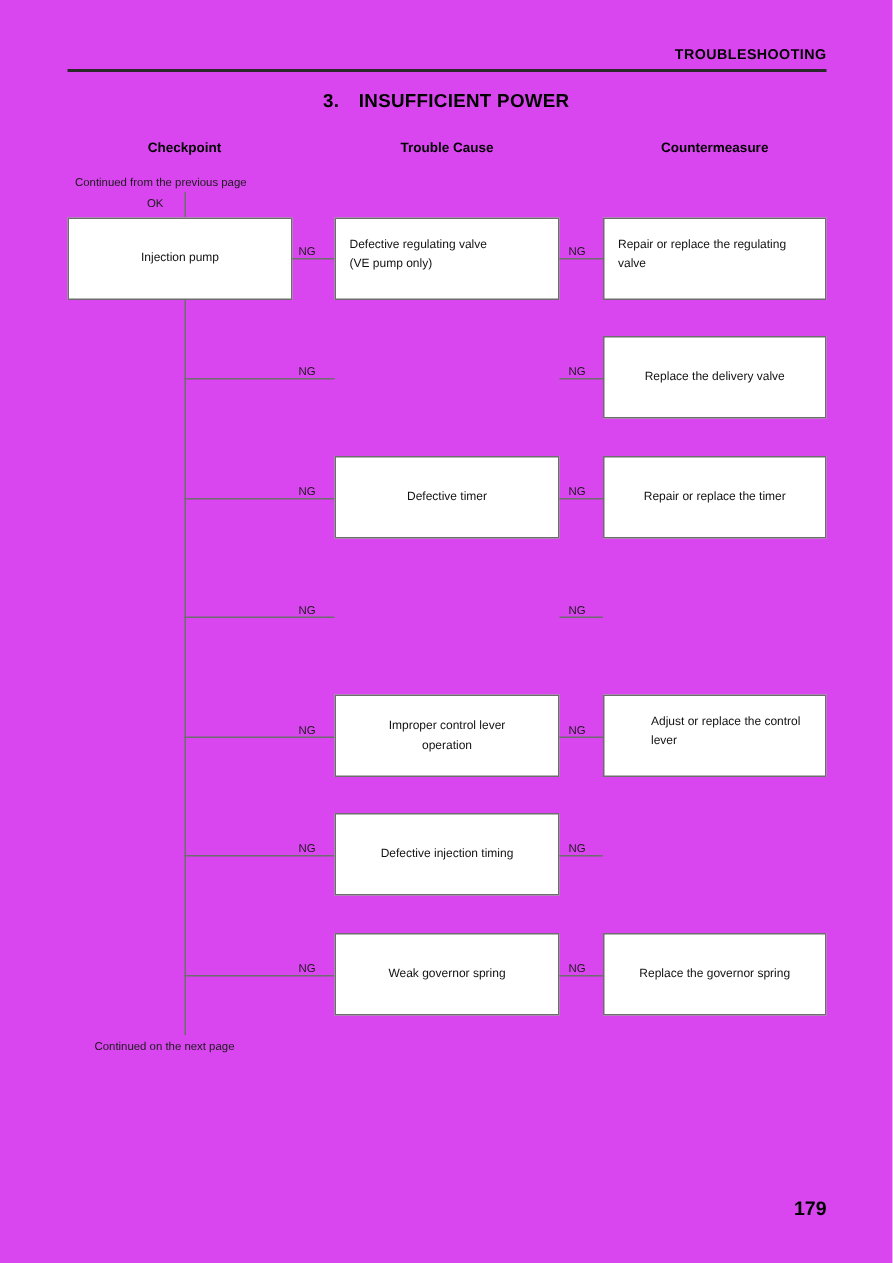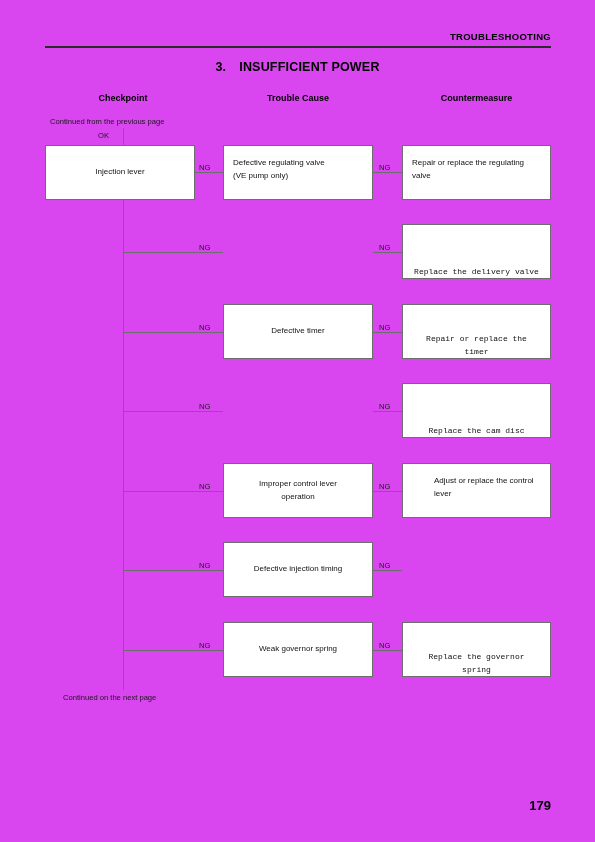--- a/index.html
+++ b/index.html
@@ -140,23 +140,22 @@
 
   .box-measure {
     left: 402px;
     width: 149px;
     height: 55px;
     display: flex;
     padding: 0 9px;
     box-sizing: border-box;
   }
   .box-measure.center {
-    align-items: flex-end;
+    align-items: center;
     justify-content: center;
-    font-family: Liberation Mono, monospace;
   }
   .box-measure.center .box-text { text-align: center; }
   .box-measure.topleft {
     align-items: flex-start;
     justify-content: flex-start;
     padding-top: 11px;
   }
   .box-measure.topleft .box-text { text-align: left; }
 
   
@@ -191,21 +190,21 @@
 
   <div class="col-head c1">Checkpoint</div>
   <div class="col-head c2">Trouble Cause</div>
   <div class="col-head c3">Countermeasure</div>
 
   <div class="note note-prev">Continued from the previous page</div>
   <div class="ok-label">OK</div>
   <div class="line-v entry-line"></div>
 
   <div class="box box-checkpoint">
-    <div class="box-text">Injection lever</div>
+    <div class="box-text">Injection pump</div>
   </div>
 
   <div class="line-v trunk"></div>
 
   <div class="line-h" style="left:195px; top:172px; width:28px;"></div>
   <div class="ng-label ng-left" style="top:163px;">NG</div>
   <div class="box box-cause topleft" style="top:145px;">
     <div class="box-text">
       <div>Defective regulating valve</div>
       <div>(VE pump only)</div>
@@ -242,25 +241,20 @@
   <div class="box box-measure center" style="top:304px;">
     <div class="box-text">
       <div>Repair or replace the timer</div>
     </div>
   </div>
 
   <div class="line-h" style="left:123px; top:411px; width:100px;"></div>
   <div class="ng-label ng-left" style="top:402px;">NG</div>
   <div class="line-h" style="left:373px; top:411px; width:29px;"></div>
   <div class="ng-label ng-right" style="top:402px;">NG</div>
-  <div class="box box-measure center" style="top:383px;">
-    <div class="box-text">
-      <div>Replace the cam disc</div>
-    </div>
-  </div>
 
   <div class="line-h" style="left:123px; top:491px; width:100px;"></div>
   <div class="ng-label ng-left" style="top:482px;">NG</div>
   <div class="box box-cause center" style="top:463px;">
     <div class="box-text">
       <div>Improper control lever operation</div>
     </div>
   </div>
   <div class="line-h" style="left:373px; top:491px; width:29px;"></div>
   <div class="ng-label ng-right" style="top:482px;">NG</div>

